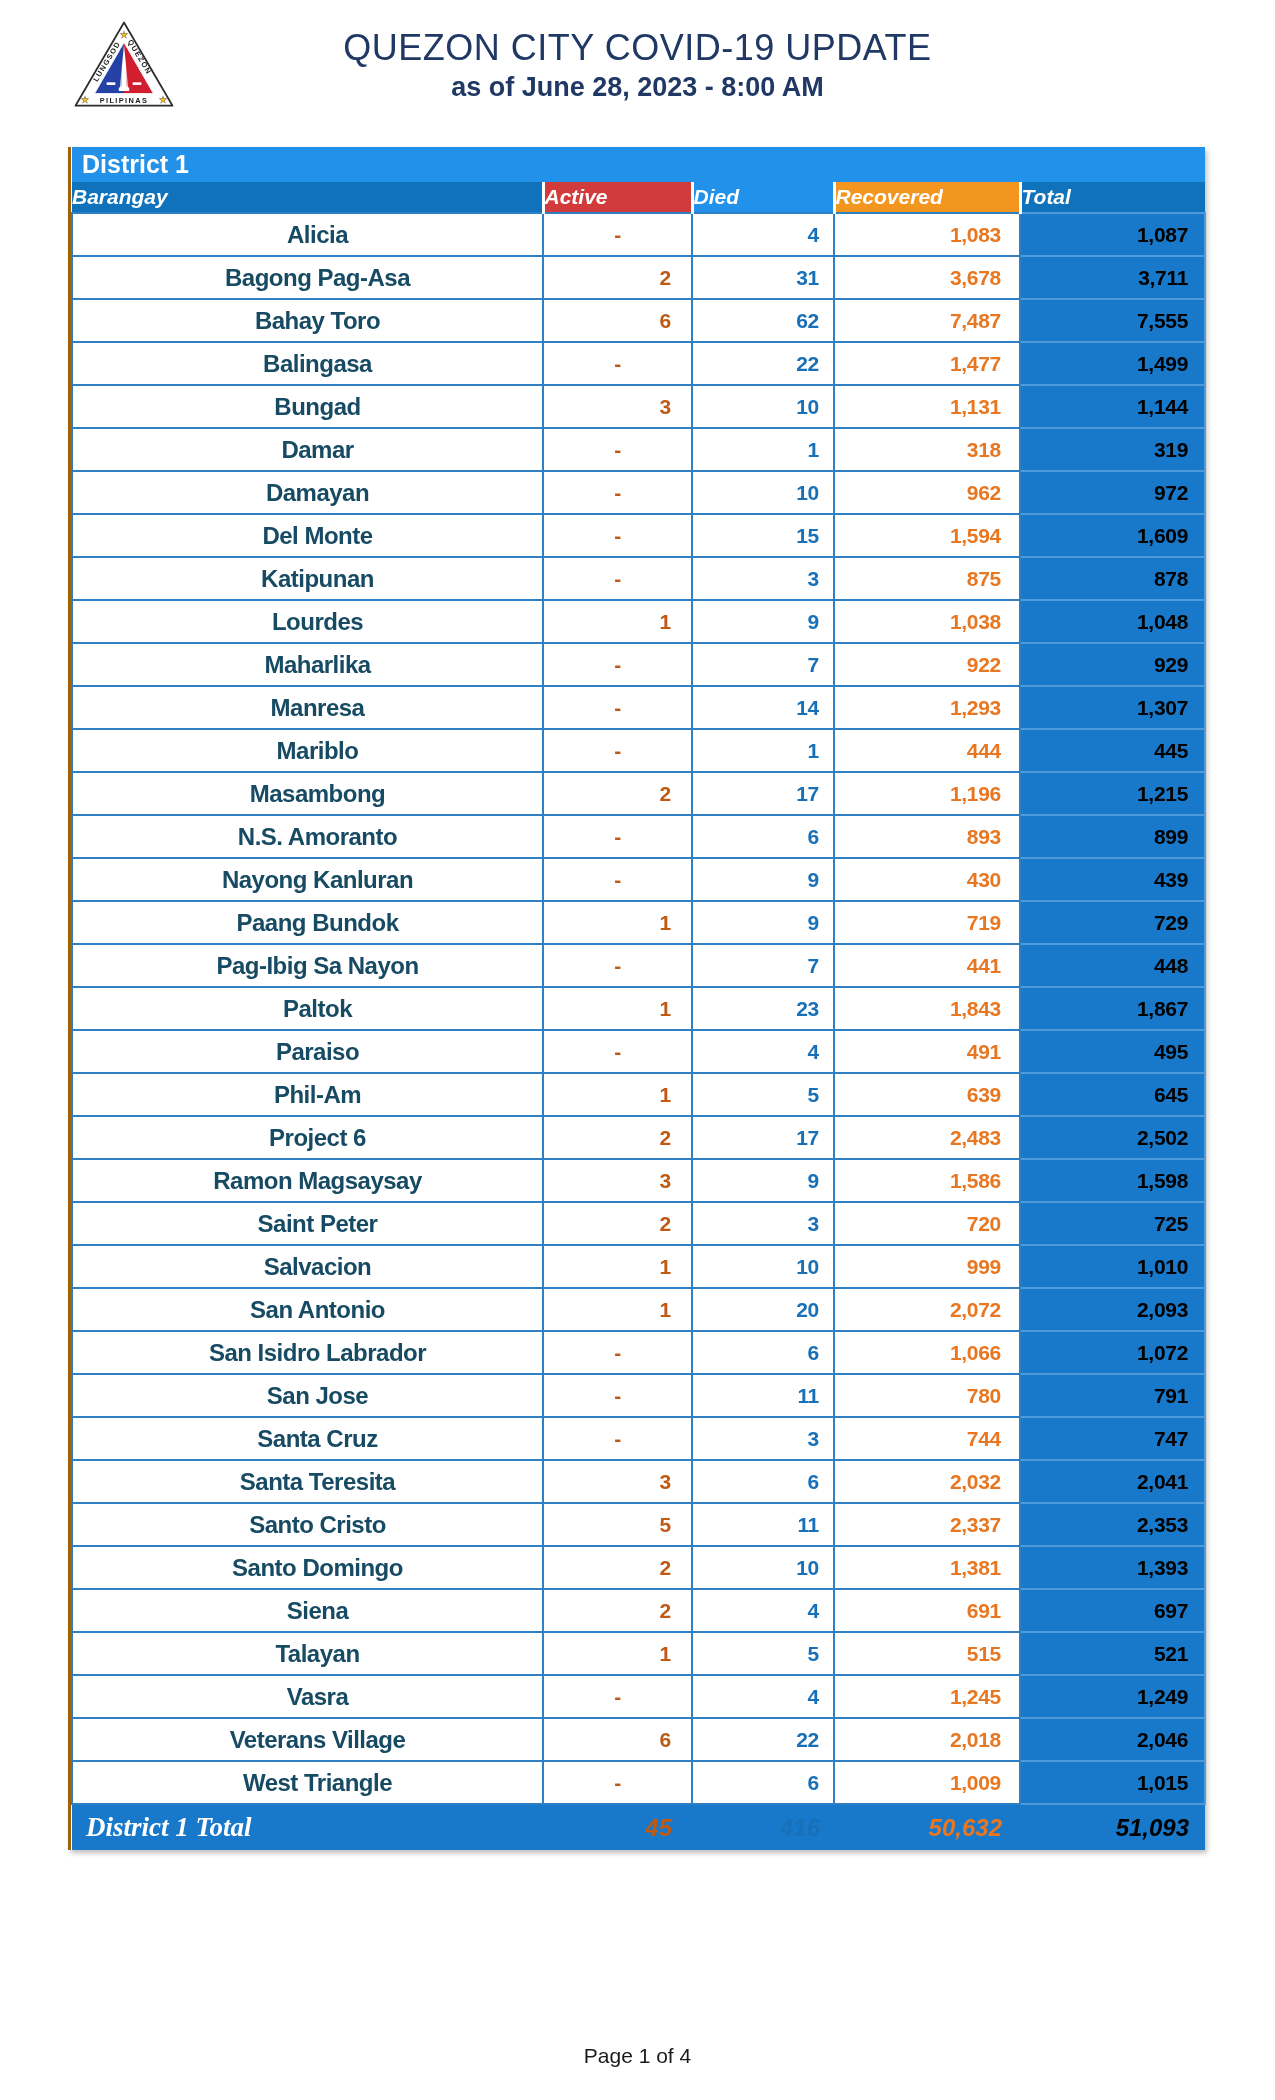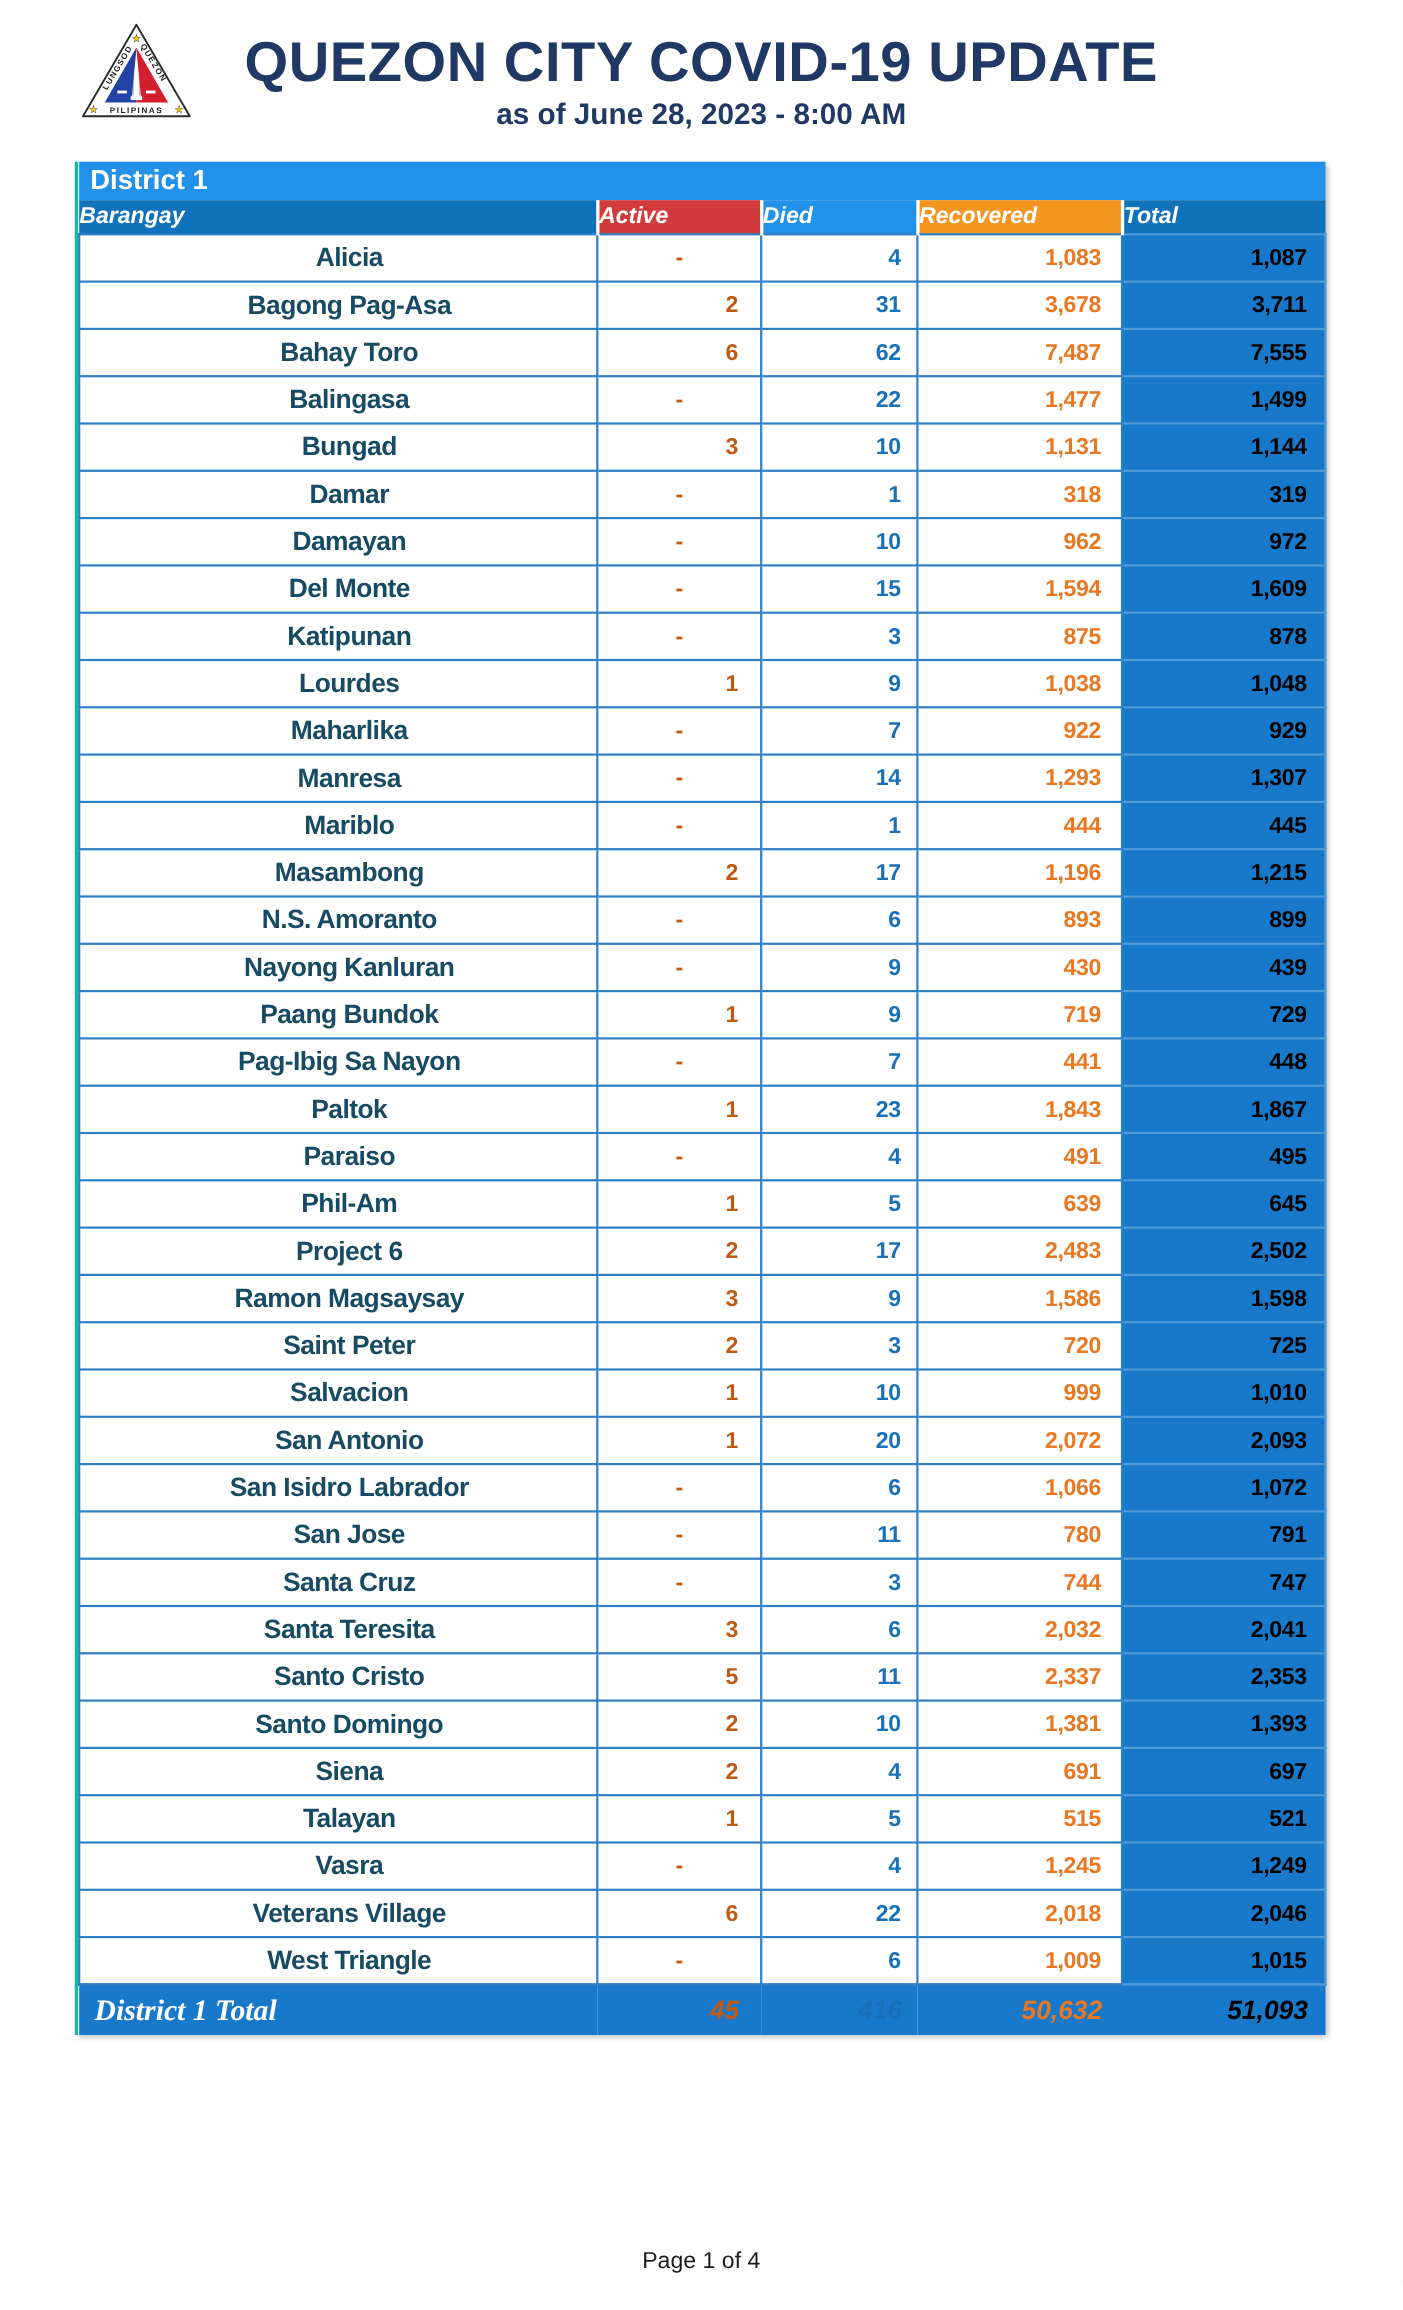--- a/index.html
+++ b/index.html
@@ -7,26 +7,26 @@
     --head-orange:#F2961F; --total-bg:#1878CA; --grid:#2E7FC3; --grid-light:#4F9AD8;
     --brgy:#174A63; --active:#BF5A15; --died:#1770B8; --recovered:#E87722; --footer:#1A1A1A;
   }
   *{box-sizing:border-box; margin:0; padding:0;}
   body{background:#e8e8e8; font-family:"Liberation Sans", sans-serif;}
   .page{position:relative; width:1275px; height:2100px; background:#fff; margin:0 auto; overflow:hidden;}
 
   
   .report-header{position:absolute; top:0; left:0; width:100%; text-align:center;}
   .seal{position:absolute; left:72px; top:18px; width:104px; height:94px;}
-  .title{padding-top:27px; font-size:51px; font-weight:bold; color:var(--navy); letter-spacing:.5px;}
+  .title{padding-top:27px; font-size:36px; font-weight:normal; color:var(--navy); letter-spacing:.5px;}
   .subtitle{margin-top:3px; font-size:27px; font-weight:bold; color:var(--navy);}
 
   
   .table-wrap{position:absolute; top:147px; left:68px; width:1136px;
-              box-shadow:3px 3px 5px rgba(110,110,110,.45); border-left:3px solid #14b8a6;}
+              box-shadow:3px 3px 5px rgba(110,110,110,.45); border-left:3px solid #a16207;}
   table{border-collapse:collapse; table-layout:fixed; width:1133px;}
   col.c-brgy{width:471px;} col.c-active{width:149px;} col.c-died{width:142px;}
   col.c-rec{width:186px;} col.c-total{width:185px;}
 
   th.district{background:var(--bar-blue); color:#fff; font-size:25px; font-weight:bold;
               text-align:left; height:35px; padding-left:10px;}
   tr.col-heads th{color:#fff; font-size:21px; font-weight:bold; font-style:italic;
                   height:31px; text-align:left;}
   tr.col-heads th+th{border-left:3px solid #fff;}
   th.h-brgy{background:var(--head-blue);}

